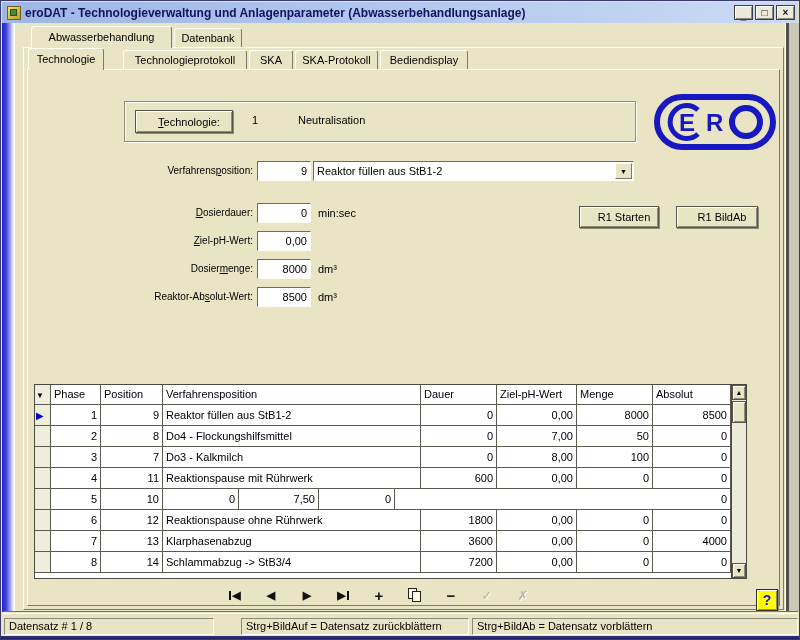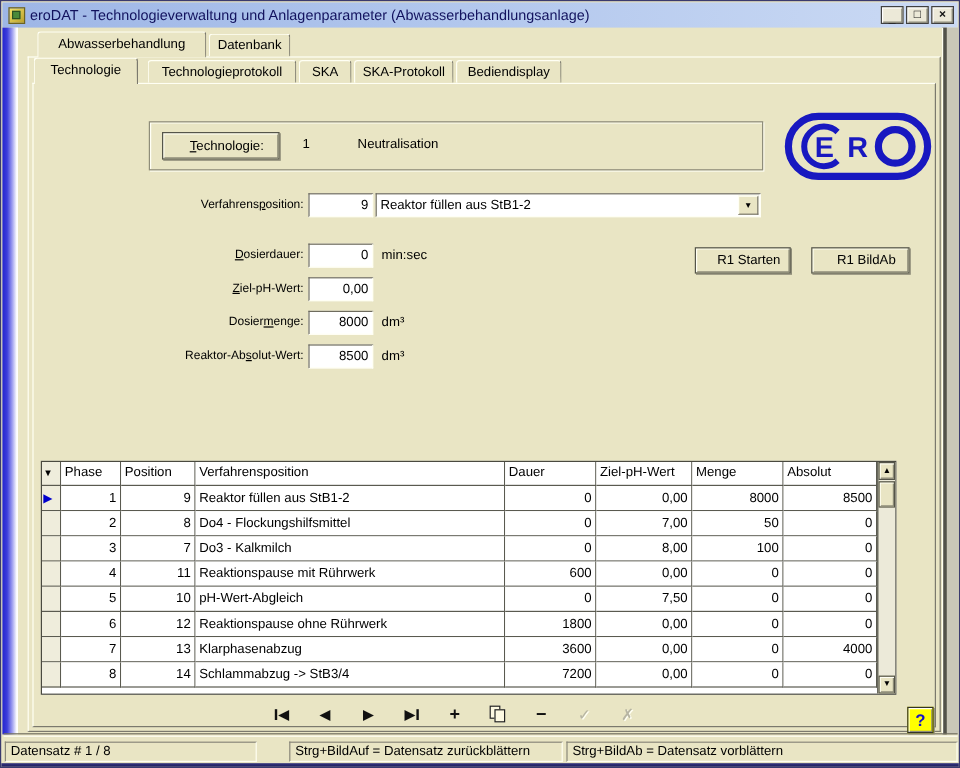--- a/index.html
+++ b/index.html
@@ -13,21 +13,21 @@
     position:absolute; left:1px; top:1px; width:796px; height:21px;
     background:linear-gradient(90deg,#9eb6e6 0%,#aec4ec 40%,#cbdaf4 100%);
     display:flex; align-items:center; padding:0 3px;
   }
   .app-icon {
     width:14px; height:14px; margin:0 4px 0 2px; position:relative;
     background:linear-gradient(135deg,#f4e26a,#b9a02c);
     border:1px solid #6d6320;
   }
   .app-icon::after { content:""; position:absolute; left:2px; top:2px; width:5px; height:5px; background:#4a8a3a; border:1px solid #2c5222;}
-  .title-text { font-size:12px; font-weight:normal; color:#12125e; letter-spacing:0; white-space:nowrap; }
+  .title-text { font-size:12px; font-weight:bold; color:#12125e; letter-spacing:0; white-space:nowrap; }
   .win-buttons { margin-left:auto; display:flex; gap:2px; }
   .win-btn {
     width:19px; height:15px; background:#ece9d8; font-size:10px; font-weight:bold; color:#111;
     display:flex; align-items:center; justify-content:center; line-height:10px;
     border:1px solid #404040; box-shadow:inset 1px 1px 0 #fff, inset -1px -1px 0 #8a8a78;
   }
   .win-btn.min span { transform:translateY(3px); }
   
   .left-grad { position:absolute; left:1px; top:22px; width:13px; height:589px;
     background:linear-gradient(90deg,#2424cf 0%,#3d3ddb 30%,#9b9bef 62%,#ffffff 92%); }
@@ -172,21 +172,21 @@
   <div class="page-outer"></div>
   <div class="page-inner"></div>
 
   <div class="tab active" style="left:30px; top:25px; width:141px; height:22px; line-height:21px; z-index:4;">
     <span class="lbl">Abwasserbehandlung</span>
   </div>
   <div class="tab" style="left:173px; top:27px; width:68px; height:19px; line-height:18px; z-index:3;">
     <span class="lbl">Datenbank</span>
   </div>
 
-  <div class="tab active" style="left:27px; top:47px; width:87px; height:22px; line-height:21px; z-index:6;text-align:center;">
+  <div class="tab active" style="left:27px; top:47px; width:76px; height:22px; line-height:21px; z-index:6;text-align:center;">
     <span class="lbl">Technologie</span>
   </div>
   <div class="tab" style="left:122px; top:49px; width:124px; height:19px; line-height:18px; z-index:3;">
     <span class="lbl">Technologieprotokoll</span>
   </div>
   <div class="tab" style="left:248px; top:49px; width:44px; height:19px; line-height:18px; z-index:3;">
     <span class="lbl">SKA</span>
   </div>
   <div class="tab" style="left:294px; top:49px; width:83px; height:19px; line-height:18px; z-index:3;">
     <span class="lbl">SKA-Protokoll</span>
@@ -294,21 +294,20 @@
         <div class="gcell c3">Reaktionspause mit Rührwerk</div>
         <div class="gcell c4 num">600</div>
         <div class="gcell c5 num">0,00</div>
         <div class="gcell c6 num">0</div>
         <div class="gcell c7 num">0</div>
       </div>
       <div class="grid-row">
         <div class="gcell c0"></div>
         <div class="gcell c1 num">5</div>
         <div class="gcell c2 num">10</div>
-        <div class="gcell c3">pH-Wert-Abgleich</div>
         <div class="gcell c4 num">0</div>
         <div class="gcell c5 num">7,50</div>
         <div class="gcell c6 num">0</div>
         <div class="gcell c7 num">0</div>
       </div>
       <div class="grid-row">
         <div class="gcell c0"></div>
         <div class="gcell c1 num">6</div>
         <div class="gcell c2 num">12</div>
         <div class="gcell c3">Reaktionspause ohne Rührwerk</div>

